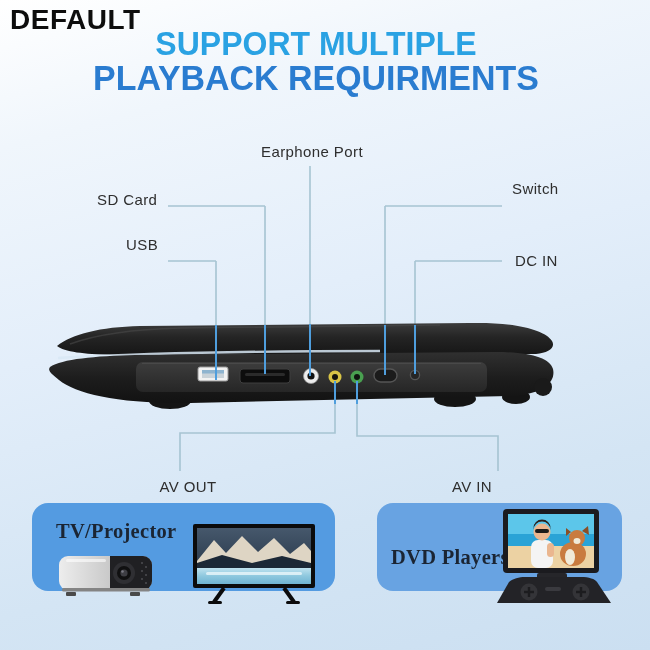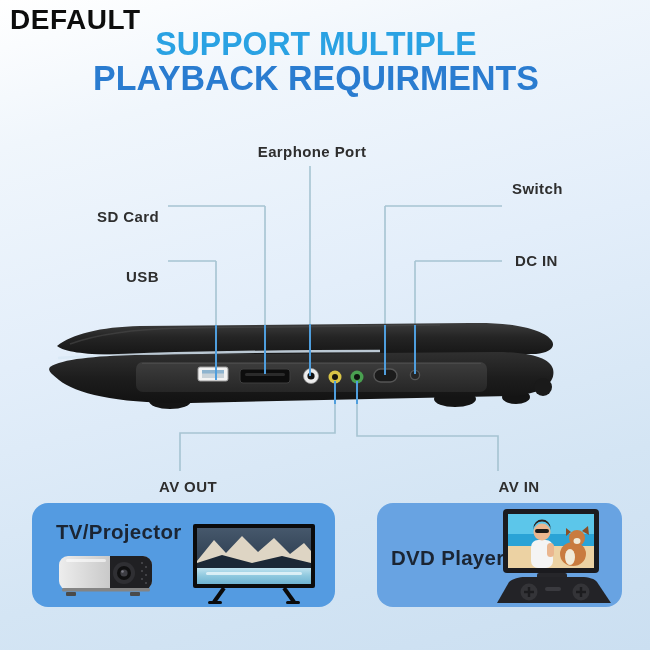--- a/index.html
+++ b/index.html
@@ -14,25 +14,25 @@
     position:absolute;left:10px;top:4px;
     font-size:28px;font-weight:bold;color:#0d0d0d;letter-spacing:.5px;
   }
   .header{
     position:absolute;left:0;top:27px;width:632px;text-align:center;
     font-weight:bold;line-height:34px;transform:scaleX(.97);
   }
   .header .l1{font-size:33px;color:#2aa2e3;letter-spacing:0px;}
   .header .l2{font-size:35px;color:#2a7cd0;}
   .port-label{
-    position:absolute;font-size:15px;font-weight:bold;color:#2e2e2e;
+    position:absolute;font-size:15px;font-weight:normal;color:#2e2e2e;
     letter-spacing:.4px;white-space:nowrap;
   }
   .centered{transform:translateX(-50%);}
-  .card{position:absolute;top:503px;height:104px;border-radius:16px;}
+  .card{position:absolute;top:503px;height:88px;border-radius:16px;font-family:Liberation Serif, serif;}
   .card-left{left:32px;width:303px;background:#549be1;}
   .card-right{left:377px;width:245px;background:#68a3e2;}
   .card-title{
     position:absolute;font-size:20.5px;font-weight:bold;color:#1b2533;letter-spacing:.3px;
     white-space:nowrap;
   }
   .t-left{left:24px;top:17px;}
   .t-right{left:14px;top:43px;}
   .abs{position:absolute;}
 </style>
@@ -42,26 +42,26 @@
 <div id="canvas">
 
   <div class="watermark">DEFAULT</div>
 
   <div class="header">
     <div class="l1">SUPPORT MULTIPLE</div>
     <div class="l2">PLAYBACK REQUIRMENTS</div>
   </div>
 
   <div class="port-label centered" style="left:312px;top:143px;">Earphone Port</div>
-  <div class="port-label" style="left:97px;top:208px;">SD Card</div>
-  <div class="port-label" style="left:126px;top:268px;">USB</div>
+  <div class="port-label" style="left:97px;top:191px;">SD Card</div>
+  <div class="port-label" style="left:126px;top:236px;">USB</div>
   <div class="port-label" style="left:512px;top:180px;">Switch</div>
   <div class="port-label" style="left:515px;top:252px;">DC IN</div>
   <div class="port-label centered" style="left:188px;top:478px;">AV OUT</div>
-  <div class="port-label centered" style="left:519px;top:478px;">AV IN</div>
+  <div class="port-label centered" style="left:472px;top:478px;">AV IN</div>
 
   <svg class="abs" style="left:0;top:0;" width="650" height="650" viewBox="0 0 650 650">
     <defs>
       <linearGradient id="lidG" x1="0" y1="0" x2="0" y2="1">
         <stop offset="0" stop-color="#3c3c3c"></stop>
           <stop offset=".45" stop-color="#242424"></stop>
           <stop offset="1" stop-color="#161616"></stop>
       </linearGradient>
       <linearGradient id="bodyG" x1="0" y1="0" x2="0" y2="1">
         <stop offset="0" stop-color="#303030"></stop>

